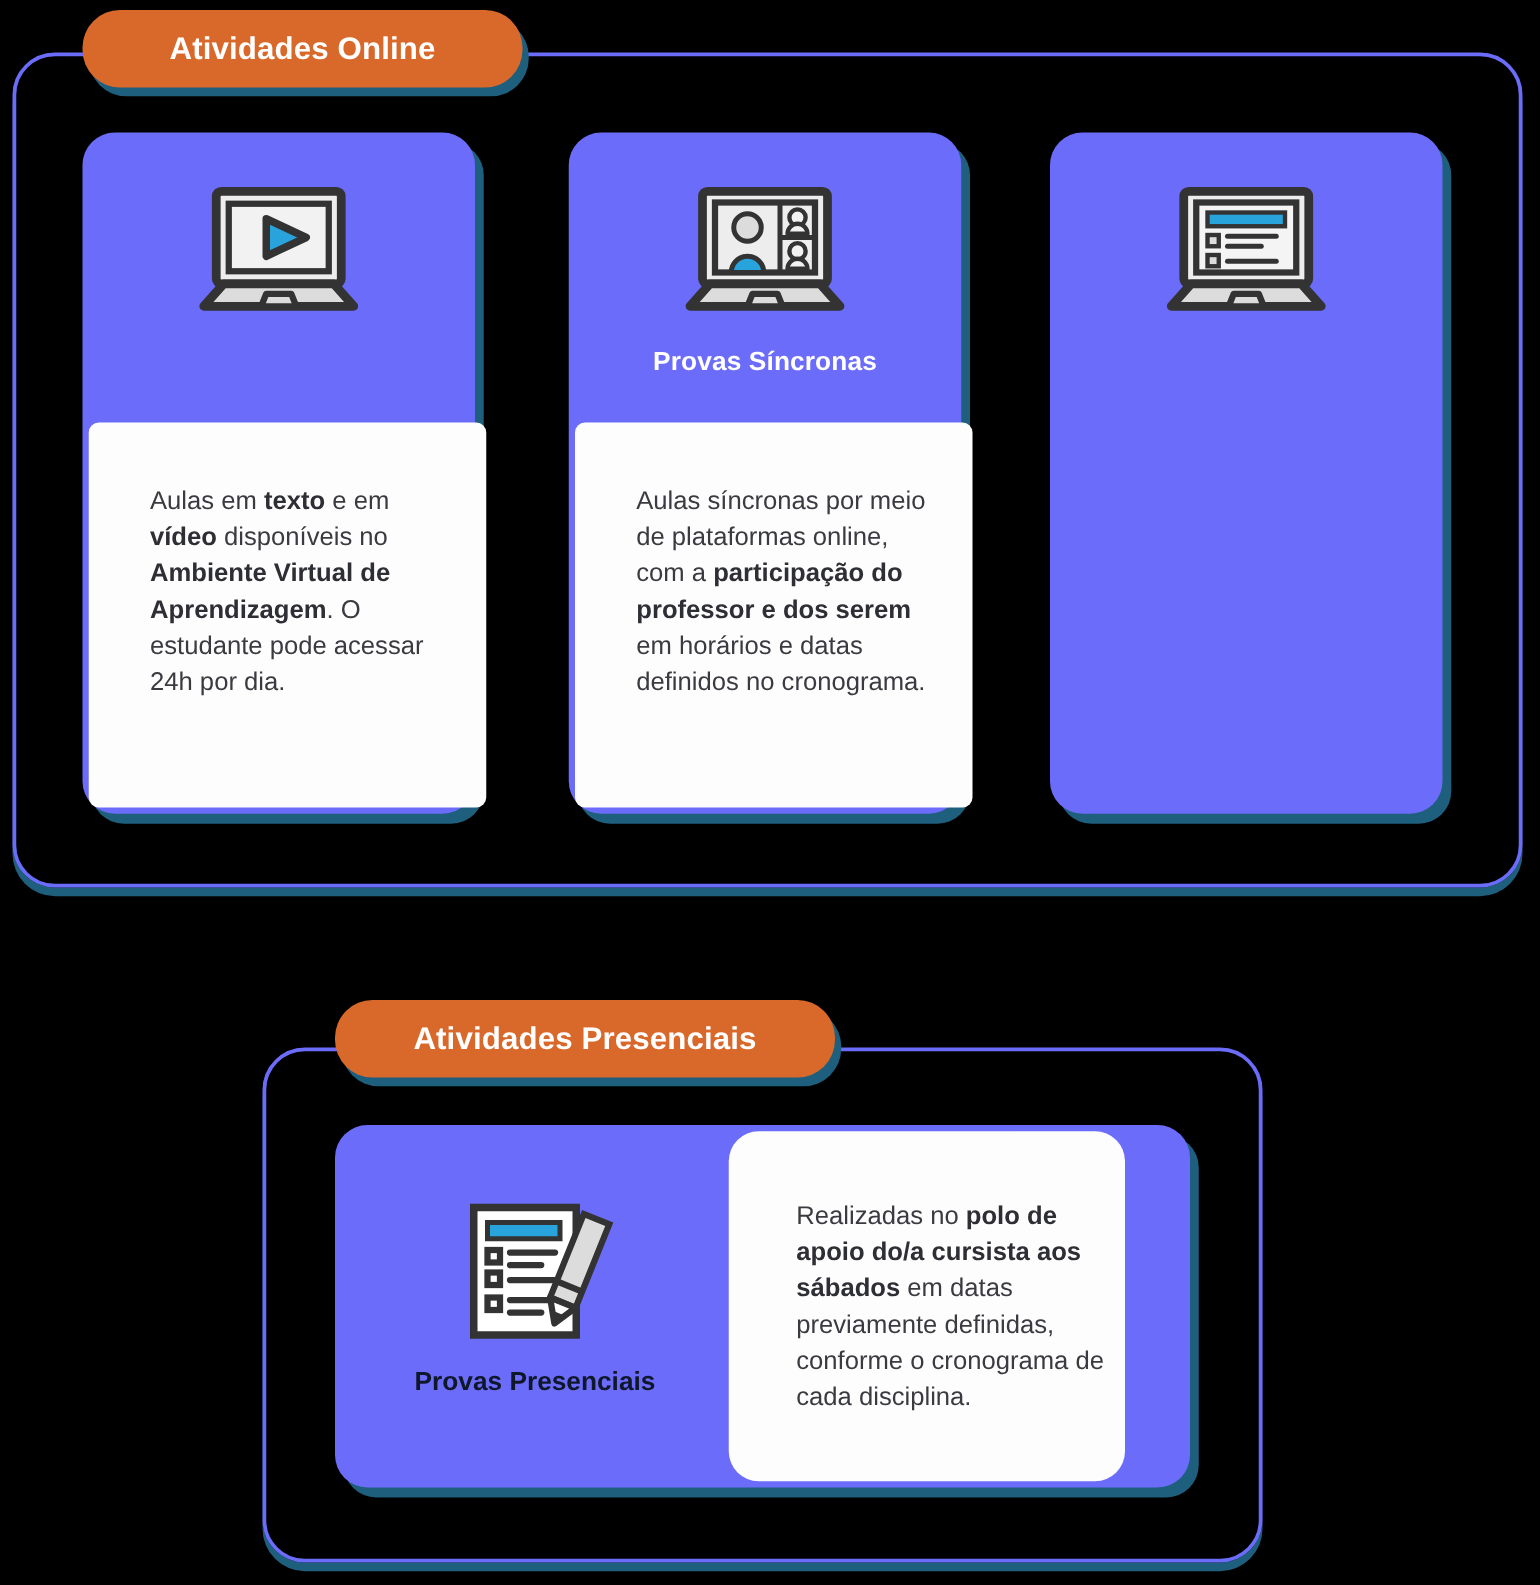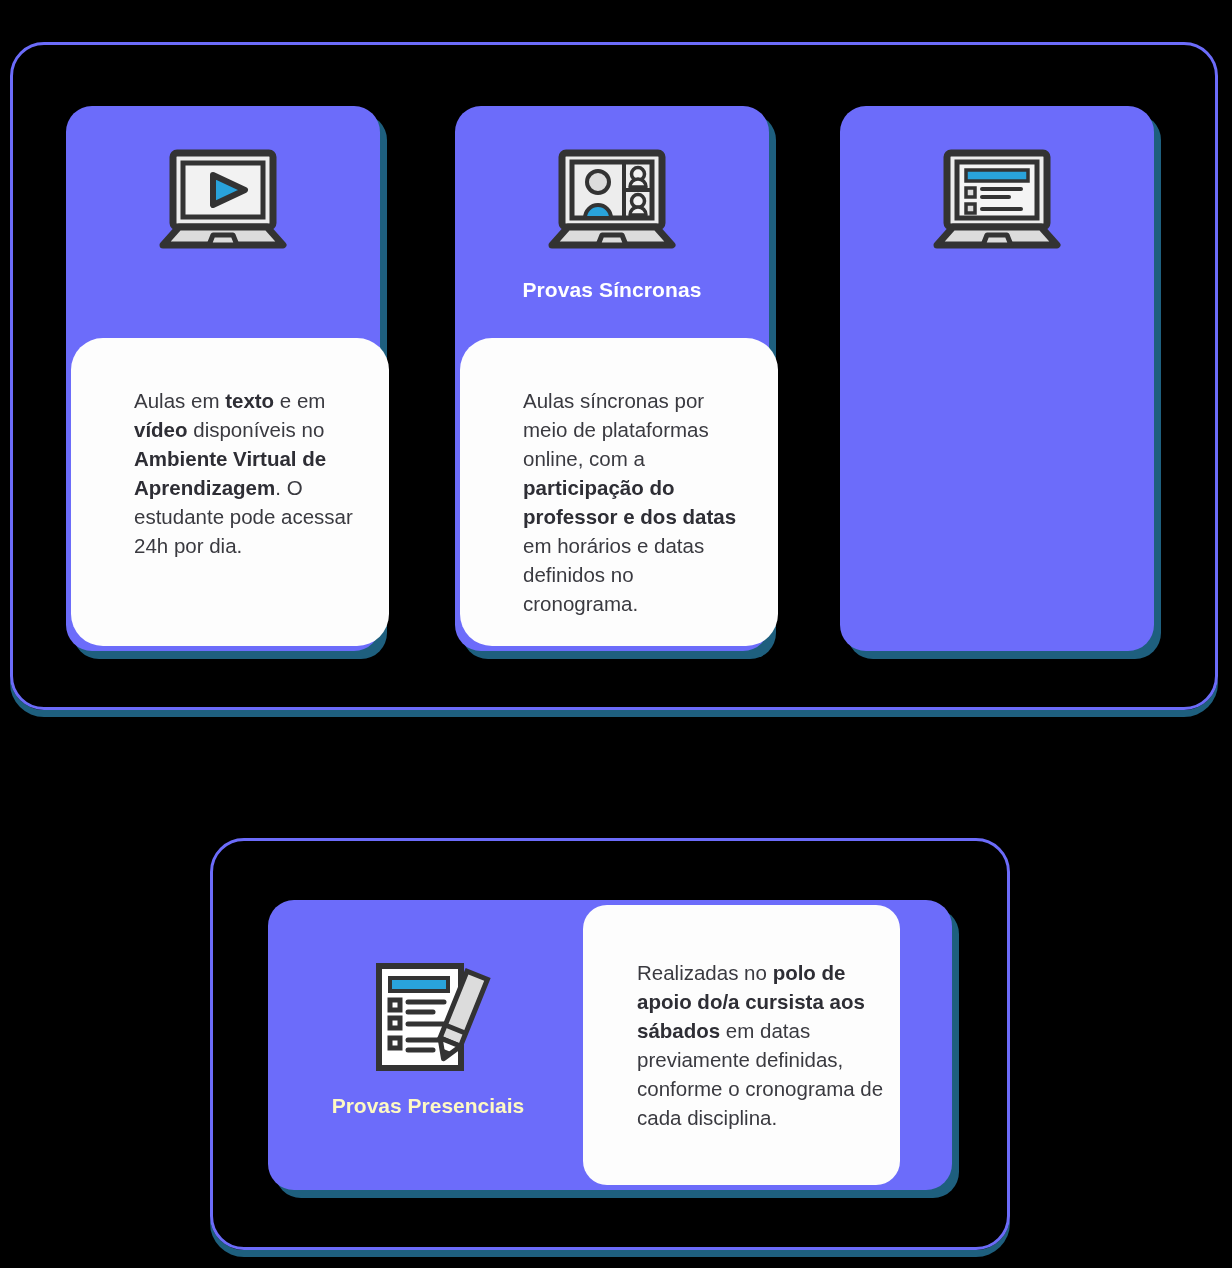--- a/index.html
+++ b/index.html
@@ -105,22 +105,22 @@
     letter-spacing: 0.1px;
   }
 
   .vcard-body {
     position: absolute;
     left: 5px;
     top: 232px;
     width: 318px;
     height: 308px;
     background: #FDFDFD;
-    border-radius: 32px;
-    padding: 48px 30px 20px 63px;
+    border-radius: 8px;
+    padding: 48px 30px 20px 49px;
     color: #3A3A40;
     font-size: 20.5px;
     line-height: 29px;
   }
   .vcard-body b { font-weight: bold; color: #2E2E35; }
 
   
   #hcard {
     position: absolute;
     left: 268px;
@@ -147,21 +147,21 @@
     display: flex;
     align-items: center;
     justify-content: center;
   }
   #hcard-title {
     position: absolute;
     top: 194px;
     left: 0;
     width: 100%;
     text-align: center;
-    color: #fef9c3;
+    color: #0f172a;
     font-size: 21px;
     font-weight: bold;
   }
   #hcard-body {
     position: absolute;
     left: 315px;
     top: 5px;
     width: 317px;
     height: 280px;
     background: #FDFDFD;
@@ -175,20 +175,21 @@
 
   svg { display: block; }
 </style>
 </head>
 <body>
 
 <div class="canvas">
 
   <div class="section-frame" id="frame-online"></div>
 
+  <div class="pill" id="pill-online">Atividades Online</div>
 
   <div class="vcard" id="vcard-0">
     <div class="vcard-icon">
       <svg width="136" height="104" viewBox="0 0 136 104">
         <rect x="18" y="4" width="100" height="74" rx="4" fill="#EDEDED" stroke="#333333" stroke-width="7"></rect>
         <rect x="28" y="14" width="80" height="54" fill="#F2F2F2" stroke="#333333" stroke-width="5"></rect>
         <path d="M58 26 L90 41 L58 56 Z" fill="#29A3DB" stroke="#333333" stroke-width="6" stroke-linejoin="round"></path>
         <path d="M8 96 L24 78 L112 78 L128 96 Z" fill="#DCDCDC" stroke="#333333" stroke-width="7" stroke-linejoin="round"></path>
         <path d="M54 96 L58 86 L78 86 L82 96 Z" fill="#DCDCDC" stroke="#333333" stroke-width="5" stroke-linejoin="round"></path>
       </svg>
@@ -207,21 +208,21 @@
         <path d="M41 69 a13 13 0 0 1 26 0 Z" fill="#29A3DB" stroke="#333333" stroke-width="4" stroke-linejoin="round"></path>
         <circle cx="94" cy="25" r="6.5" fill="#F2F2F2" stroke="#333333" stroke-width="3.5"></circle>
         <path d="M86 38 a8 8 0 0 1 16 0 Z" fill="#F2F2F2" stroke="#333333" stroke-width="3.5" stroke-linejoin="round"></path>
         <circle cx="94" cy="52" r="6.5" fill="#F2F2F2" stroke="#333333" stroke-width="3.5"></circle>
         <path d="M86 66 a8 8 0 0 1 16 0 Z" fill="#F2F2F2" stroke="#333333" stroke-width="3.5" stroke-linejoin="round"></path>
         <path d="M8 96 L24 78 L112 78 L128 96 Z" fill="#DCDCDC" stroke="#333333" stroke-width="7" stroke-linejoin="round"></path>
         <path d="M54 96 L58 86 L78 86 L82 96 Z" fill="#DCDCDC" stroke="#333333" stroke-width="5" stroke-linejoin="round"></path>
       </svg>
     </div>
     <div class="vcard-title">Provas Síncronas</div>
-    <div class="vcard-body">Aulas síncronas por meio de plataformas online, com a <b>participação do professor e dos datas</b> em horários e datas definidos no cronograma.</div>
+    <div class="vcard-body">Aulas síncronas por meio de plataformas online, com a <b>participação do professor e dos serem</b> em horários e datas definidos no cronograma.</div>
   </div>
 
   <div class="vcard" id="vcard-2">
     <div class="vcard-icon">
       <svg width="136" height="104" viewBox="0 0 136 104">
         <rect x="18" y="4" width="100" height="74" rx="4" fill="#EDEDED" stroke="#333333" stroke-width="7"></rect>
         <rect x="28" y="13" width="80" height="56" fill="#F4F4F4" stroke="#333333" stroke-width="5"></rect>
         <rect x="37" y="21" width="62" height="11" fill="#29A3DB" stroke="#333333" stroke-width="3.5"></rect>
         <rect x="37" y="39" width="9" height="9" fill="#DCDCDC" stroke="#333333" stroke-width="3.5"></rect>
         <line x1="53" y1="40" x2="92" y2="40" stroke="#333333" stroke-width="4" stroke-linecap="round"></line>
@@ -229,20 +230,21 @@
         <rect x="37" y="55" width="9" height="9" fill="#DCDCDC" stroke="#333333" stroke-width="3.5"></rect>
         <line x1="53" y1="60" x2="92" y2="60" stroke="#333333" stroke-width="4" stroke-linecap="round"></line>
         <path d="M8 96 L24 78 L112 78 L128 96 Z" fill="#DCDCDC" stroke="#333333" stroke-width="7" stroke-linejoin="round"></path>
         <path d="M54 96 L58 86 L78 86 L82 96 Z" fill="#DCDCDC" stroke="#333333" stroke-width="5" stroke-linejoin="round"></path>
       </svg>
     </div>
   </div>
 
   <div class="section-frame" id="frame-presencial"></div>
 
+  <div class="pill" id="pill-presencial">Atividades Presenciais</div>
 
   <div id="hcard">
     <div id="hcard-left">
       <div id="hcard-icon">
         <svg width="126" height="118" viewBox="0 0 126 118">
           <rect x="14" y="8" width="82" height="102" fill="#FFFFFF" stroke="#333333" stroke-width="6"></rect>
           <rect x="25" y="20" width="58" height="13" fill="#29A3DB" stroke="#333333" stroke-width="4"></rect>
           <rect x="25" y="42" width="10" height="10" fill="#FFFFFF" stroke="#333333" stroke-width="5"></rect>
           <line x1="43" y1="44" x2="79" y2="44" stroke="#333333" stroke-width="5" stroke-linecap="round"></line>
           <line x1="43" y1="54" x2="68" y2="54" stroke="#333333" stroke-width="5" stroke-linecap="round"></line>

